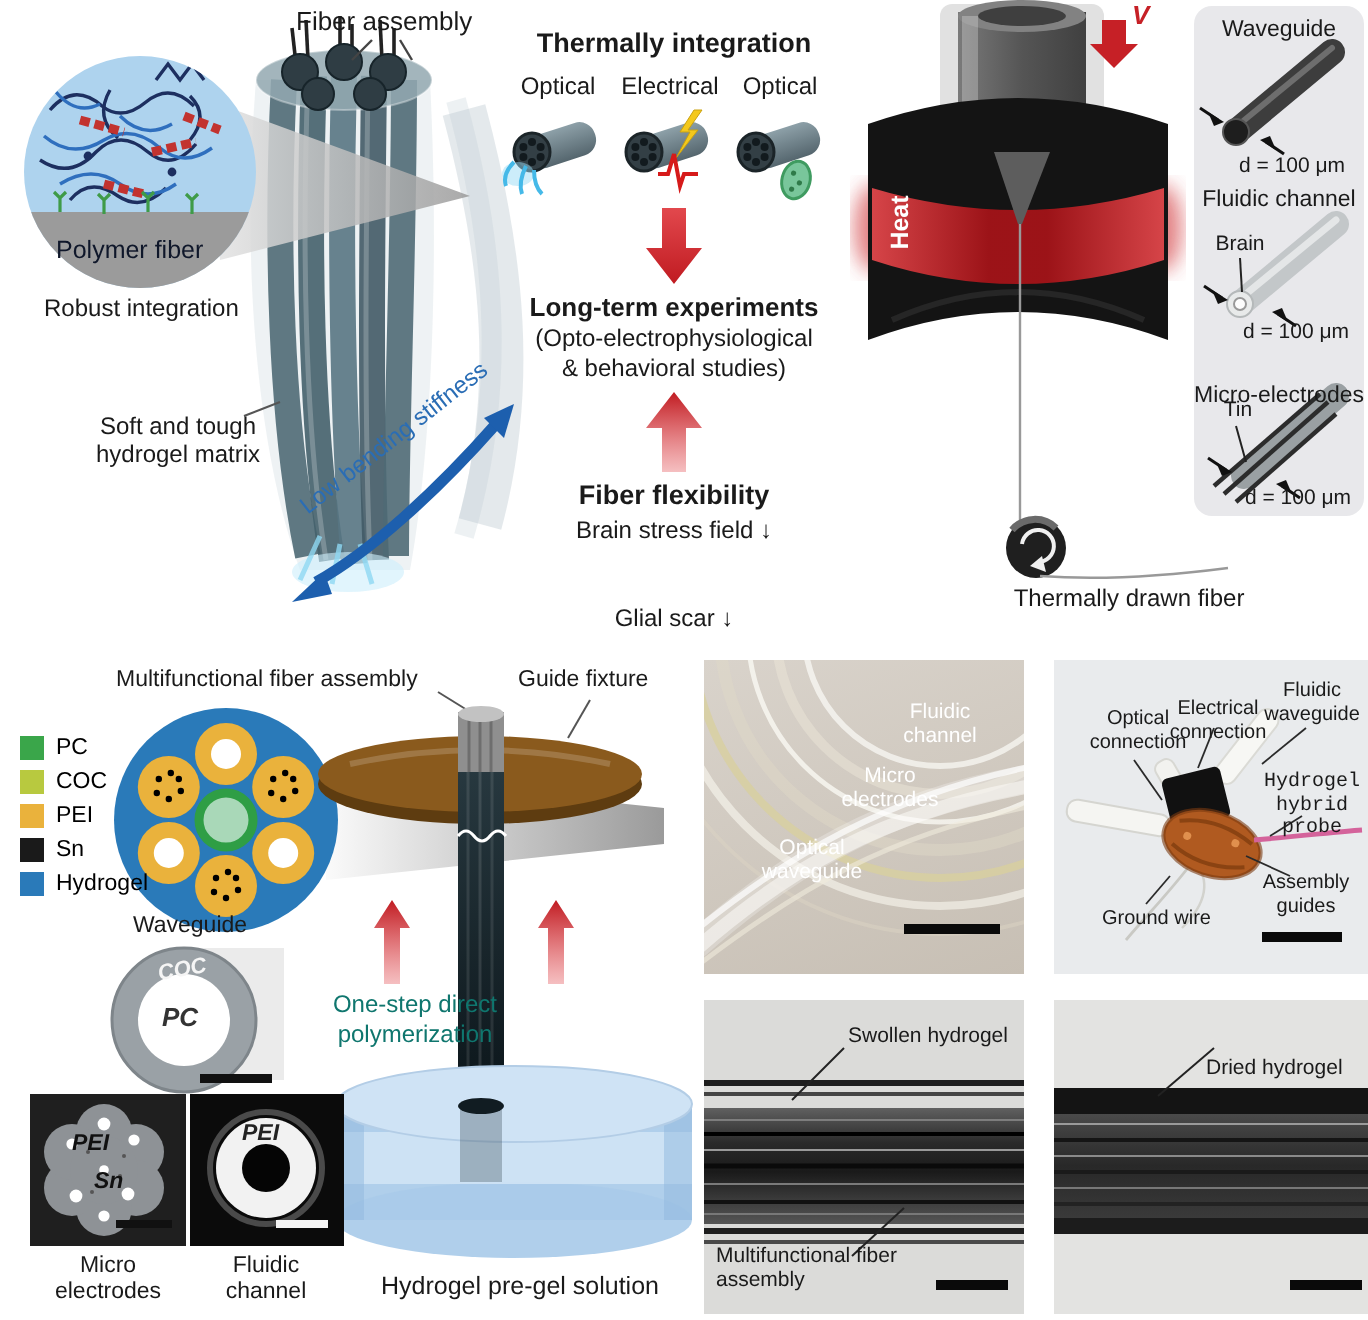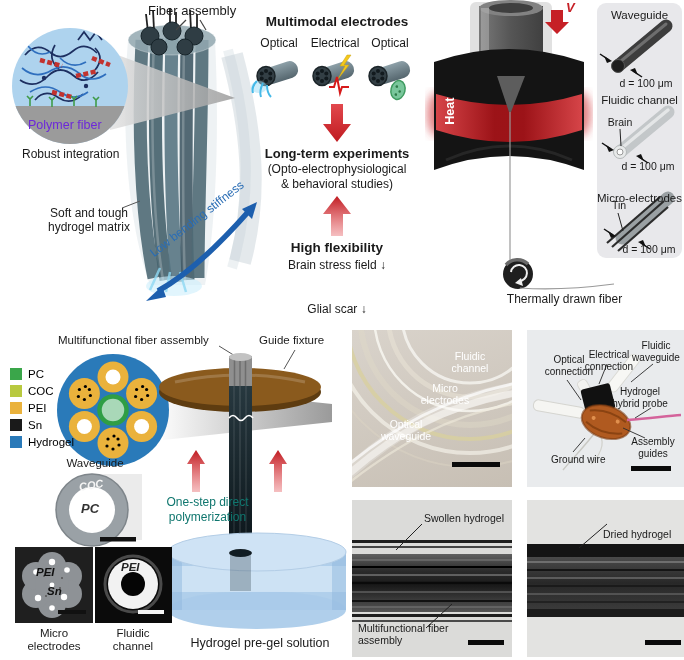--- a/index.html
+++ b/index.html
@@ -461,21 +461,21 @@
       <line x1="80" y1="34" x2="72" y2="54"></line>
       <line x1="126" y1="34" x2="104" y2="52"></line>
       <line x1="124" y1="78" x2="108" y2="88"></line>
       <line x1="46" y1="122" x2="58" y2="108"></line>
       <line x1="118" y1="108" x2="96" y2="98"></line>
     </g>
   </svg>
   <div class="lbl c s10" style="left:12px;top:24px;width:60px;">Optical connection</div>
   <div class="lbl c s10" style="left:50px;top:8px;width:64px;margin-top:11px;">Electrical connection</div>
   <div class="lbl c s10" style="left:102px;top:10px;width:54px;">Fluidic waveguide</div>
-  <div class="lbl c s10" style="left:84px;top:56px;width:58px;">Hydrogel hybrid probe</div>
+  <div class="lbl c s10" style="left:100px;top:56px;width:58px;font-family:Liberation Mono, monospace;">Hydrogel hybrid probe</div>
   <div class="lbl c s10 nw" style="left:24px;top:124px;">Ground wire</div>
   <div class="lbl c s10" style="left:98px;top:106px;width:56px;">Assembly guides</div>
   <div class="sbar" style="left:104px;top:136px;width:40px;"></div>
 </div>
 
 <div class="photo" style="left:352px;top:500px;width:160px;height:157px;background:#dbdbd9;">
   <svg class="abs" width="160" height="157">
     <defs>
       <linearGradient id="gBandC" x1="0" y1="0" x2="0" y2="1">
         <stop offset="0" stop-color="#606060"></stop>
@@ -527,36 +527,36 @@
       <line y1="102" y2="102" x1="0" x2="157" stroke="#222" stroke-width="2"></line>
     </g>
     <rect y="109" width="157" height="8" fill="#1c1c1c"></rect>
     <line x1="80" y1="24" x2="52" y2="48" stroke="#222" stroke-width="1"></line>
   </svg>
   <div class="lbl s105 nw" style="left:76px;top:28px;">Dried hydrogel</div>
   <div class="sbar" style="left:118px;top:140px;width:36px;"></div>
 </div>
 
 <div class="lbl s13 nw" style="left:148px;top:3px;">Fiber assembly</div>
-<div class="lbl s125 nw" style="left:28px;top:118px;color:#6d28d9;">Polymer fiber</div>
+<div class="lbl s125 nw" style="left:28px;top:118px;color:#0f172a;">Polymer fiber</div>
 <div class="lbl s12 nw" style="left:22px;top:148px;">Robust integration</div>
 <div class="lbl c s12" style="left:30px;top:207px;width:118px;">
   <span>Soft and tough</span><br>
   <span>hydrogel matrix</span>
 </div>
 <div class="lbl s12 nw blue" style="left:152px;top:248px;transform:rotate(-38deg);transform-origin:left center;">Low bending stiffness</div>
 
-<div class="lbl c b s135" style="left:252px;top:14px;width:170px;">Multimodal electrodes</div>
+<div class="lbl c b s135" style="left:252px;top:14px;width:170px;">Thermally integration</div>
 <div class="lbl c s12" style="left:253px;top:37px;width:52px;">Optical</div>
 <div class="lbl c s12" style="left:304px;top:37px;width:62px;">Electrical</div>
 <div class="lbl c s12" style="left:364px;top:37px;width:52px;">Optical</div>
 <div class="lbl c b s13" style="left:247px;top:146px;width:180px;">Long-term experiments</div>
 <div class="lbl c s12" style="left:247px;top:163px;width:180px;">(Opto-electrophysiological</div>
 <div class="lbl c s12" style="left:247px;top:178px;width:180px;">&amp; behavioral studies)</div>
-<div class="lbl c b s135" style="left:262px;top:240px;width:150px;">High flexibility</div>
+<div class="lbl c b s135" style="left:262px;top:240px;width:150px;">Fiber flexibility</div>
 <div class="lbl c s12" style="left:262px;top:259px;width:150px;">Brain stress field ↓</div>
 <div class="lbl c s12" style="left:262px;top:275px;width:150px;margin-top:28px;">Glial scar ↓</div>
 
 <div class="lbl b it s13 nw" style="left:566px;top:0px;color:#c62026;">V</div>
 <div class="lbl b s125 nw w" style="left:430px;top:104px;transform:rotate(-90deg);transform-origin:center;width:40px;text-align:center;">Heat</div>
 <div class="lbl c s12 nw" style="left:497px;top:293px;width:135px;">Thermally drawn fiber</div>
 
 <div class="lbl c s115" style="left:597px;top:9px;width:85px;">Waveguide</div>
 <div class="lbl c s105" style="left:610px;top:77px;width:72px;">d = 100 μm</div>
 <div class="lbl c s115" style="left:597px;top:94px;width:85px;">Fluidic channel</div>

